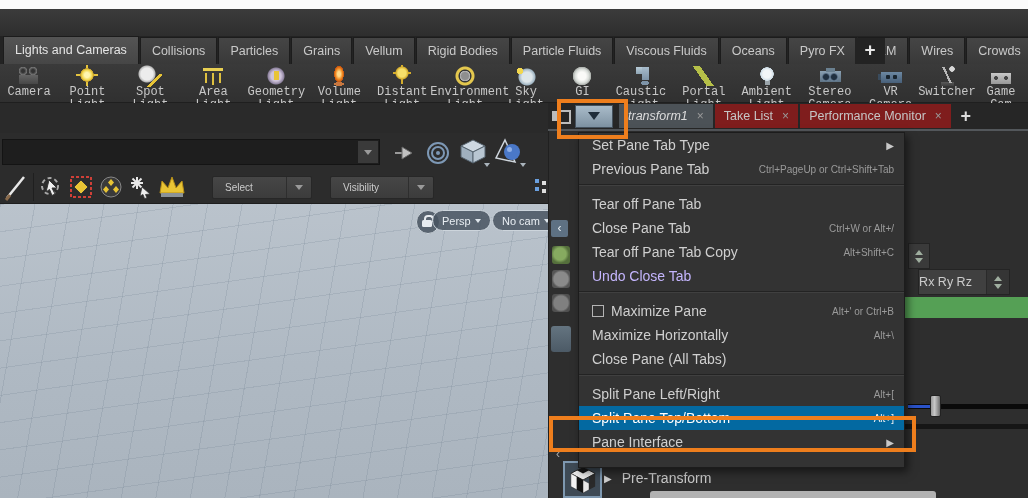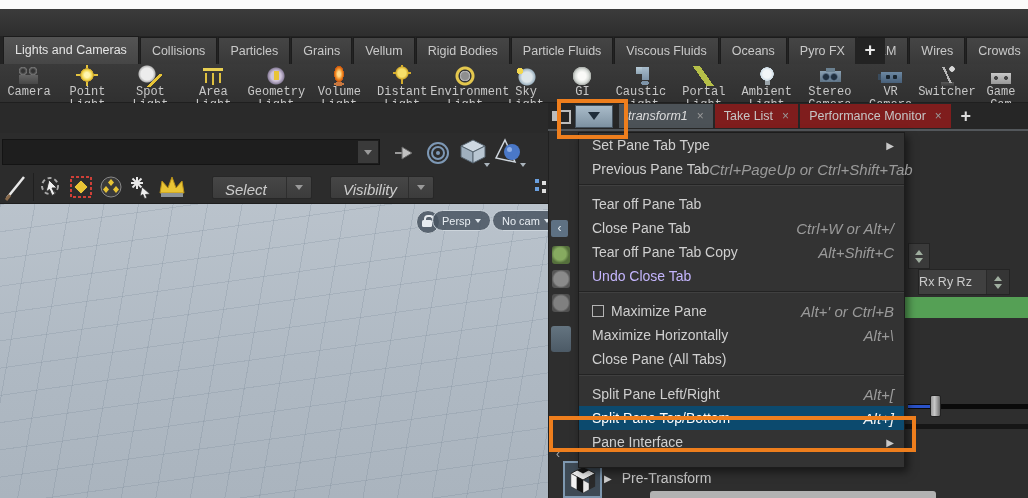--- a/index.html
+++ b/index.html
@@ -108,21 +108,21 @@
   #lock-pill::after{content:'';position:absolute;left:5px;top:9px;width:10px;height:7px;background:#e8ecf0;border-radius:1.5px;}
 
   #viewport{left:0;top:204px;width:548px;height:294px;
     background:
       repeating-linear-gradient(100deg, rgba(110,126,142,.22) 0 1px, transparent 1px 34px),
       repeating-linear-gradient(172deg, rgba(110,126,142,.20) 0 1px, transparent 1px 27px),
       linear-gradient(180deg,#bac3cc 0%,#afb9c3 55%,#aab4be 100%);}
 
   
   .ddbtn{position:absolute;height:23px;background:linear-gradient(#464646,#3c3c3c);border:1px solid #272727;border-radius:2px;
-         display:flex;align-items:flex-end;box-sizing:border-box;color:#cccccc;font-size:15px;font-style:italic;}
+         display:flex;align-items:center;box-sizing:border-box;color:#cccccc;font-size:10px;}
   .ddbtn .lbl{flex:1;padding-left:12px;}
   .ddbtn .arr{width:24px;align-self:stretch;border-left:1px solid #2e2e2e;display:flex;align-items:center;justify-content:center;}
 
   
   #right-pane{left:548px;top:103px;width:480px;height:395px;background:#2e2e2e;border-left:1px solid #202020;box-sizing:border-box;}
   #pane-tab-bar{left:548px;top:103px;width:480px;height:28px;background:#262626;border-bottom:2px solid #53575b;
                 display:flex;align-items:center;box-sizing:border-box;padding-left:4px;}
   #pane-max-icon{width:16px;height:15px;position:relative;margin-right:7px;}
   #pane-max-icon::before{content:'';position:absolute;left:0;top:2px;width:5px;height:10px;background:#bcbcbc;}
   #pane-max-icon::after{content:'';position:absolute;left:7px;top:1px;width:8px;height:10px;border:2px solid #bcbcbc;}
@@ -154,25 +154,25 @@
   #pretransform-row{left:604px;top:466px;width:300px;height:24px;display:flex;align-items:center;gap:10px;color:#c8c8c8;font-size:14px;}
   #pretransform-row .tri{font-size:10px;color:#cccccc;}
   #cube-box{left:563px;top:461px;width:39px;height:37px;background:#3e4a55;border:2px solid #7e98b0;box-sizing:border-box;display:flex;align-items:center;justify-content:center;}
   #bottom-light-bar{left:650px;top:491px;width:286px;height:7px;background:#b2b2b2;border-radius:3px 3px 0 0;}
 
   
   #menu{left:578px;top:132px;width:327px;height:336px;background:#333333;border:1px solid #1c1c1c;box-sizing:border-box;
         box-shadow:3px 4px 8px rgba(0,0,0,.5);font-size:14px;}
   .mi{height:24px;display:flex;align-items:center;padding:0 10px 0 13px;box-sizing:border-box;color:#cfcfcf;}
   .mi .lbl{flex:1;white-space:nowrap;}
-  .mi .sc{font-style:italic;color:#9a9a9a;font-size:15px;white-space:nowrap;}
+  .mi .sc{color:#9a9a9a;font-size:10px;white-space:nowrap;}
   .mi .sub{color:#c8c8c8;font-size:10px;margin-left:8px;}
   .mi .chk{width:10px;height:10px;border:1px solid #b4b4b4;margin-right:7px;flex:none;}
   .mi.disabled{color:#c4b5fd;}
-  .mi.highlighted{background:#0c4a6e;color:#ffffff;}
+  .mi.highlighted{background:#0369a1;color:#ffffff;}
   .mi.highlighted .sc{color:#f4f4f4;}
   .mi.sep{height:8px;padding:0;display:block;}
   .mi.sep::after{content:'';display:block;margin-top:3px;border-top:1px solid #232323;border-bottom:1px solid #404040;}
 
   
   .annot{position:absolute;border:4px solid #ee7e1d;box-sizing:border-box;pointer-events:none;z-index:50;}
   #annot-dd{left:557px;top:99px;width:71px;height:40px;}
   #annot-split{left:549px;top:416px;width:367px;height:36px;}
 </style>
 </head>

